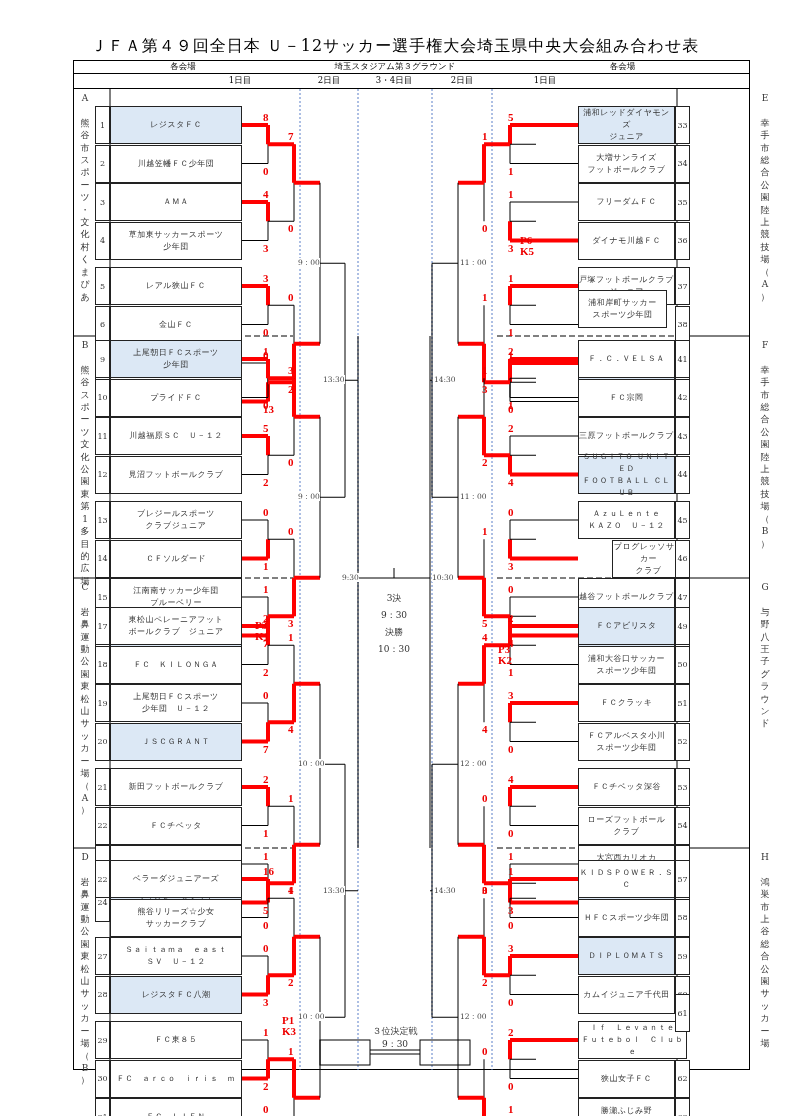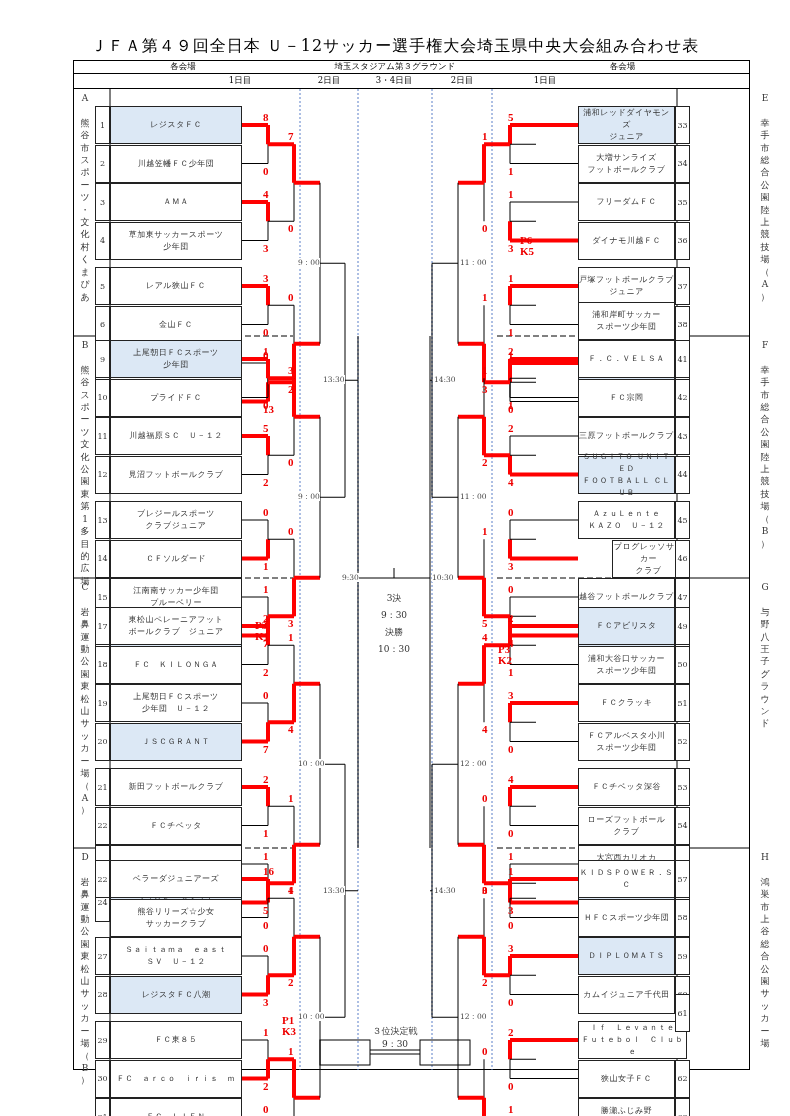--- a/index.html
+++ b/index.html
@@ -399,21 +399,21 @@
     <div class="team" style="left: 578px; top: 144.5px; width: 97px;">大増サンライズ
 フットボールクラブ</div>
     <div class="num" style="left: 675px; top: 144.5px;">34</div>
     <div class="team" style="left: 578px; top: 183px; width: 97px;">フリーダムＦＣ</div>
     <div class="num" style="left: 675px; top: 183px;">35</div>
     <div class="team" style="left: 578px; top: 221.5px; width: 97px;">ダイナモ川越ＦＣ</div>
     <div class="num" style="left: 675px; top: 221.5px;">36</div>
     <div class="team" style="left: 578px; top: 267px; width: 97px;">戸塚フットボールクラブ
 ジュニア</div>
     <div class="num" style="left: 675px; top: 267px;">37</div>
-    <div class="team" style="left: 578px; top: 302px; width: 97px;">浦和岸町サッカー
+    <div class="team" style="left: 578px; top: 290px; width: 89px;">浦和岸町サッカー
 スポーツ少年団</div>
     <div class="num" style="left: 675px; top: 305.5px;">38</div>
     <div class="team hl" style="left: 578px; top: 344px; width: 97px;">はくつるフットボール
 クラブ</div>
     <div class="num" style="left: 675px; top: 344px;">39</div>
     <div class="team" style="left: 578px; top: 382.5px; width: 97px;">ＥＳＰＩＲＩＴＯ深谷
 ジュニア</div>
     <div class="num" style="left: 675px; top: 382.5px;">40</div>
     <div class="team" style="left: 578px; top: 340px; width: 97px;">Ｆ．Ｃ．ＶＥＬＳＡ</div>
     <div class="num" style="left: 675px; top: 340px;">41</div>

